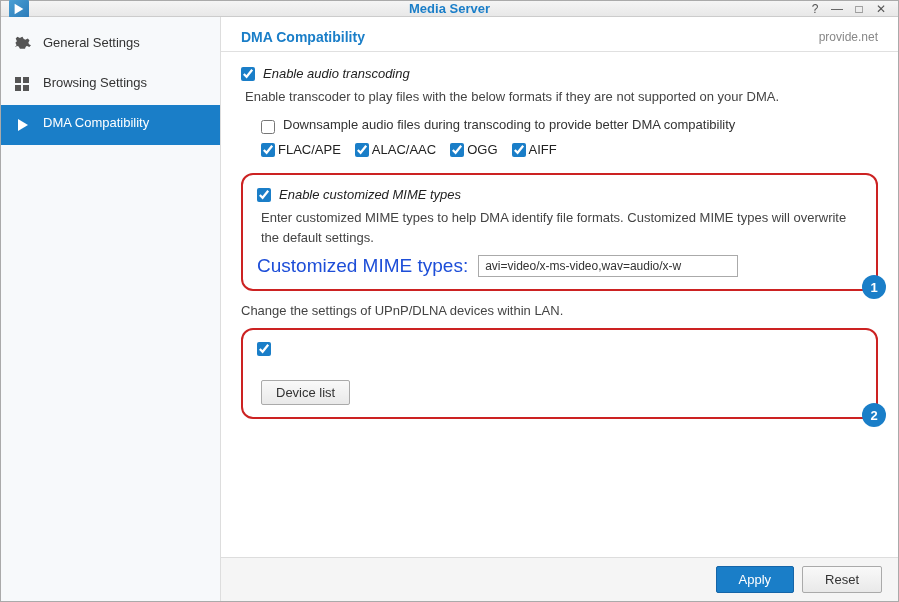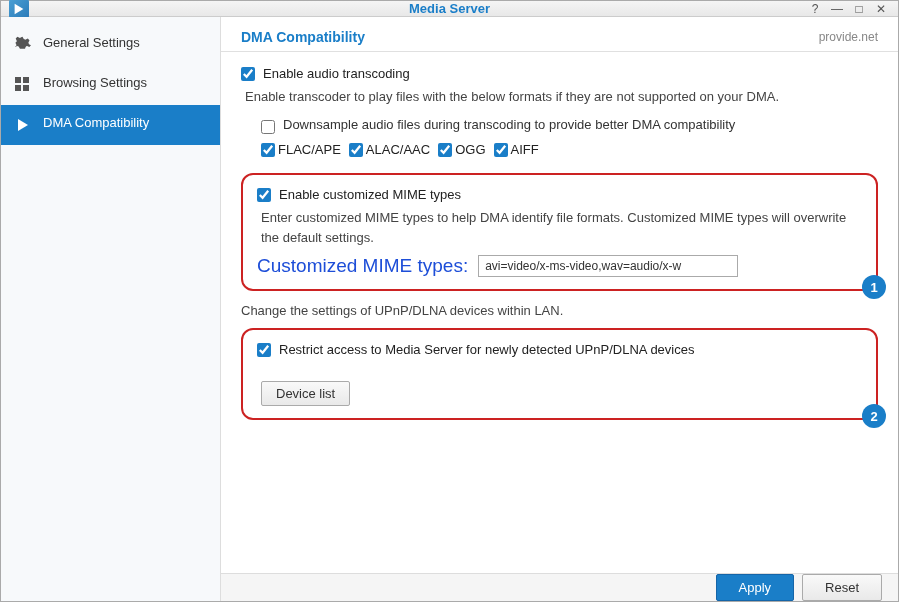--- a/index.html
+++ b/index.html
@@ -28,45 +28,45 @@
     .main-header { padding: 12px 20px 6px; border-bottom: 1px solid #e0e0e0; display: flex; justify-content: space-between; align-items: center; }
     .main-header-title { color: #1a7ec8; font-size: 14px; font-weight: 600; }
     .main-header-right { color: #888; font-size: 12px; }
 
     .main-body { flex: 1; overflow-y: auto; padding: 14px 20px; }
 
     .section { margin-bottom: 14px; }
 
     .checkbox-row { display: flex; align-items: center; gap: 8px; margin-bottom: 6px; }
     .checkbox-row input[type="checkbox"] { width: 14px; height: 14px; accent-color: #1a7ec8; }
-    .checkbox-label { font-size: 13px; color: #222; }
+    .checkbox-label { font-size: 13px; color: #222; font-style: italic; }
 
     .description { color: #444; font-size: 13px; line-height: 1.5; padding-left: 4px; margin-bottom: 8px; }
 
     .sub-checkbox-row { display: flex; align-items: flex-end; gap: 8px; padding-left: 20px; margin-bottom: 8px; }
     .sub-checkbox-row input[type="checkbox"] { width: 14px; height: 14px; margin-top: 2px; }
     .sub-checkbox-label { font-size: 13px; color: #333; line-height: 1.5; }
 
-    .format-row { display: flex; align-items: center; gap: 8px; padding-left: 20px; margin-bottom: 16px; flex-wrap: wrap; }
+    .format-row { display: flex; align-items: center; gap: 14px; padding-left: 20px; margin-bottom: 16px; flex-wrap: wrap; }
     .format-item { display: flex; align-items: center; gap: 3px; font-size: 13px; color: #222; }
     .format-item input[type="checkbox"] { width: 14px; height: 14px; accent-color: #1a7ec8; }
 
     .red-border-box { border: 2px solid #cc2222; border-radius: 12px; padding: 12px 14px; margin-bottom: 12px; position: relative; }
 
     .mime-row { display: flex; align-items: center; gap: 10px; margin-top: 8px; }
     .mime-label { font-size: 19px; color: #1d4ed8; white-space: nowrap; }
     .mime-input { border: 1px solid #aaa; padding: 3px 6px; font-size: 12px; color: #333; width: 260px; background: white; }
 
     .circle-badge { width: 24px; height: 24px; border-radius: 50%; background: #1a7ec8; color: white; font-size: 13px; font-weight: bold; display: flex; align-items: center; justify-content: center; position: absolute; right: -10px; bottom: -10px; }
 
     .upnp-desc { font-size: 13px; color: #444; margin-bottom: 10px; }
 
     .device-list-btn { border: 1px solid #aaa; background: linear-gradient(to bottom, #f9f9f9, #e9e9e9); padding: 4px 14px; font-size: 13px; color: #333; cursor: pointer; border-radius: 2px; }
 
-    .footer { border-top: 1px solid #ddd; padding: 0 16px; display: flex; justify-content: flex-end; gap: 8px; align-items: center; background: #f5f5f5; }
+    .footer { border-top: 1px solid #ddd; padding: 8px 16px; display: flex; justify-content: flex-end; gap: 8px; align-items: center; background: #f5f5f5; }
     .footer-btn { padding: 5px 22px; font-size: 13px; border-radius: 2px; cursor: pointer; border: 1px solid #aaa; }
     .btn-apply { background: #1a7ec8; color: white; border-color: #1565a8; }
     .btn-reset { background: linear-gradient(to bottom, #f9f9f9, #e9e9e9); color: #333; }
   </style>
 </head>
 <body>
 
 <div class="window">
 
   <div class="title-bar">
@@ -170,21 +170,20 @@
             <input type="text" class="mime-input" value="avi=video/x-ms-video,wav=audio/x-w" style="">
           </div>
           <div class="circle-badge">1</div>
         </div>
 
         <p class="upnp-desc">Change the settings of UPnP/DLNA devices within LAN.</p>
 
         <div class="red-border-box">
           <div class="checkbox-row">
             <input type="checkbox" checked="" id="chk-restrict" style="">
-            <label class="checkbox-label" for="chk-restrict">Restrict access to Media Server for newly detected UPnP/DLNA devices</label>
           </div>
           <div style="padding-left:4px; margin-top:24px;">
             <button class="device-list-btn">Device list</button>
           </div>
           <div class="circle-badge">2</div>
         </div>
 
       </div>
 
       <div class="footer">

